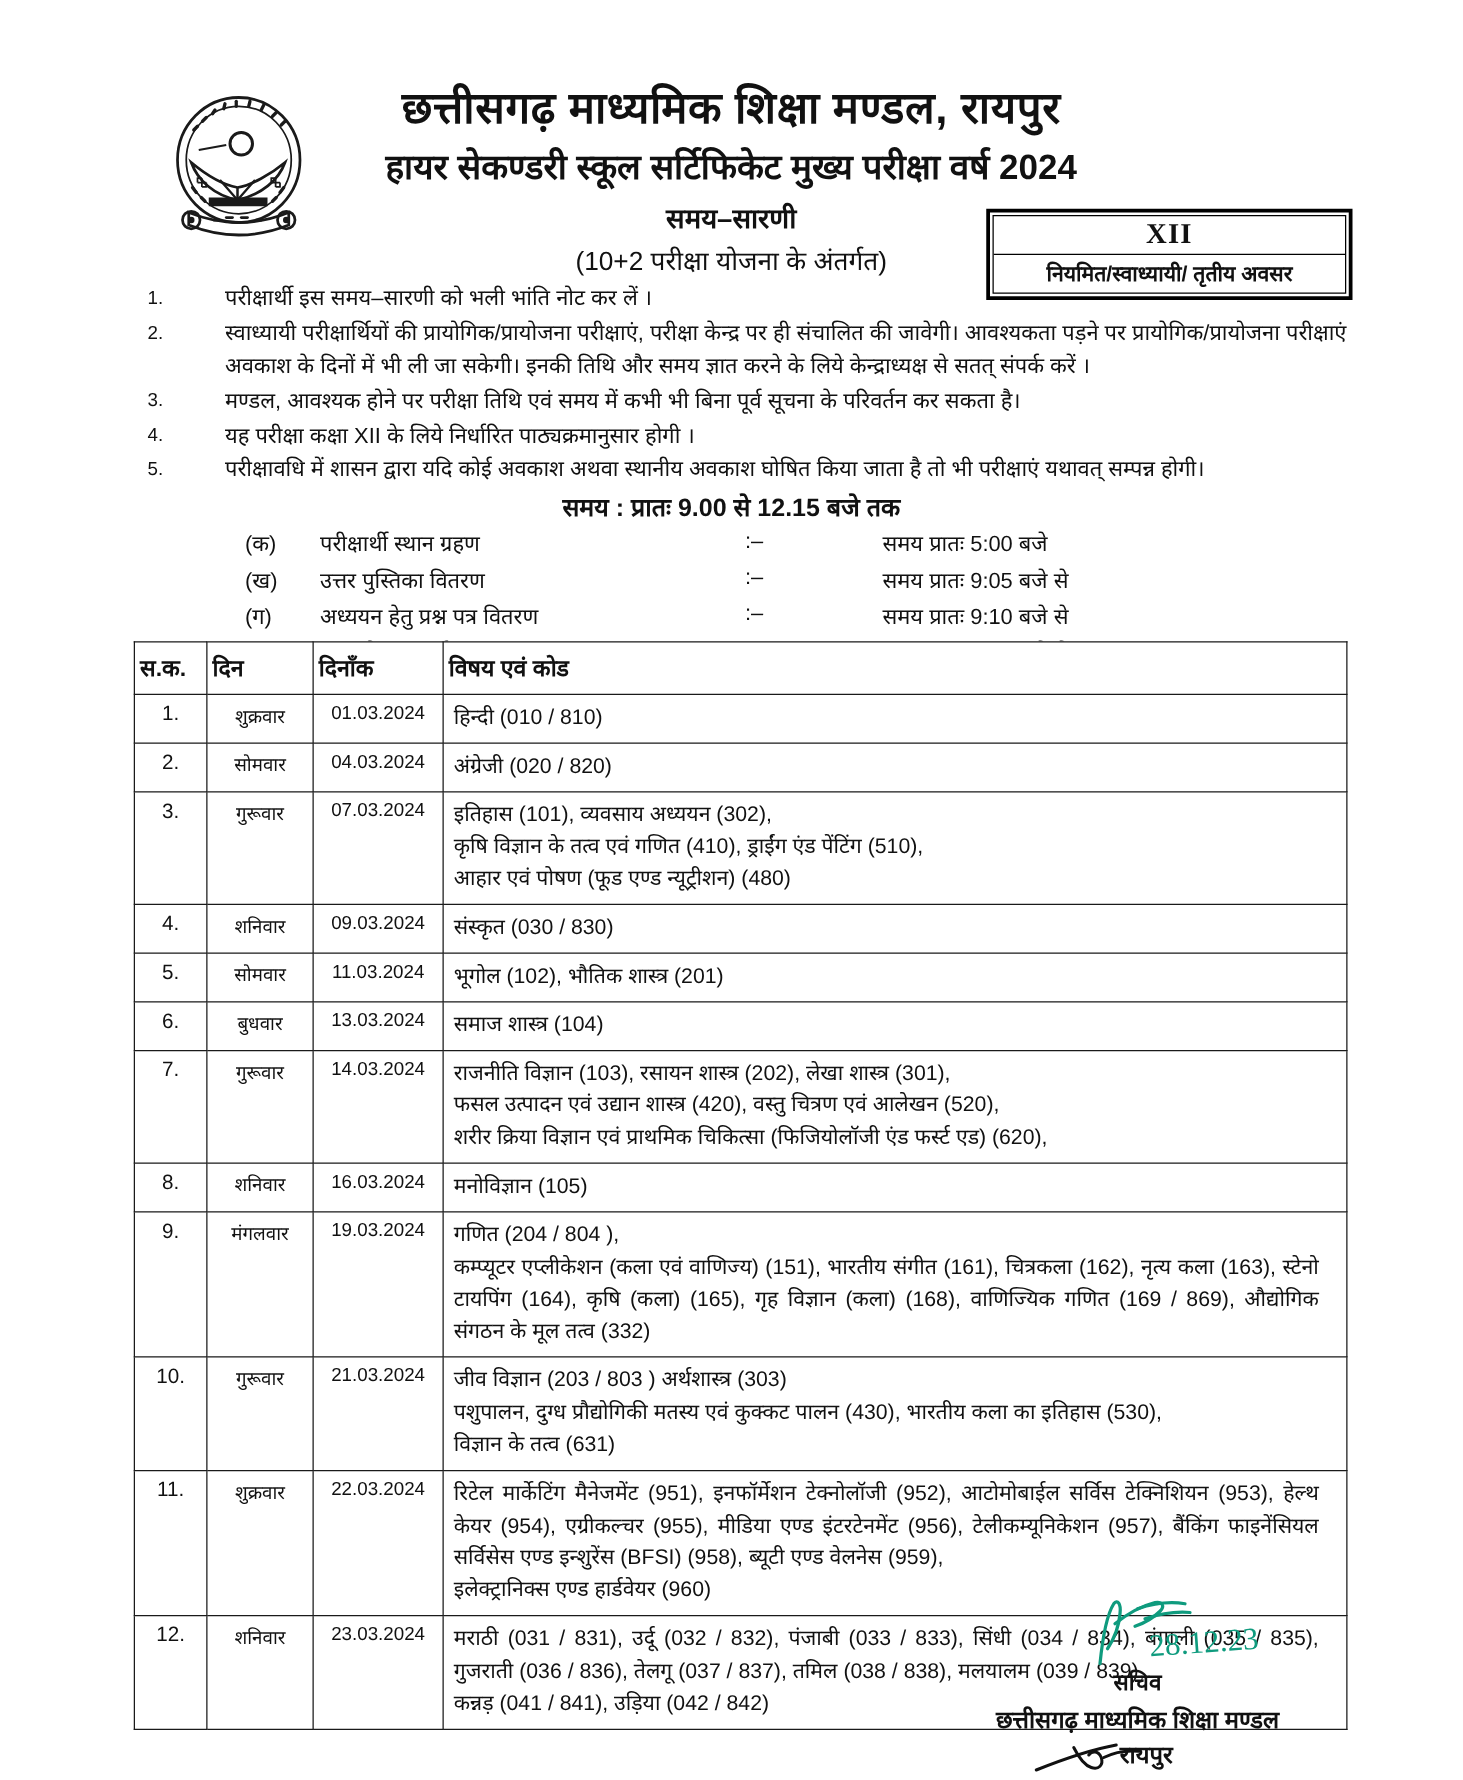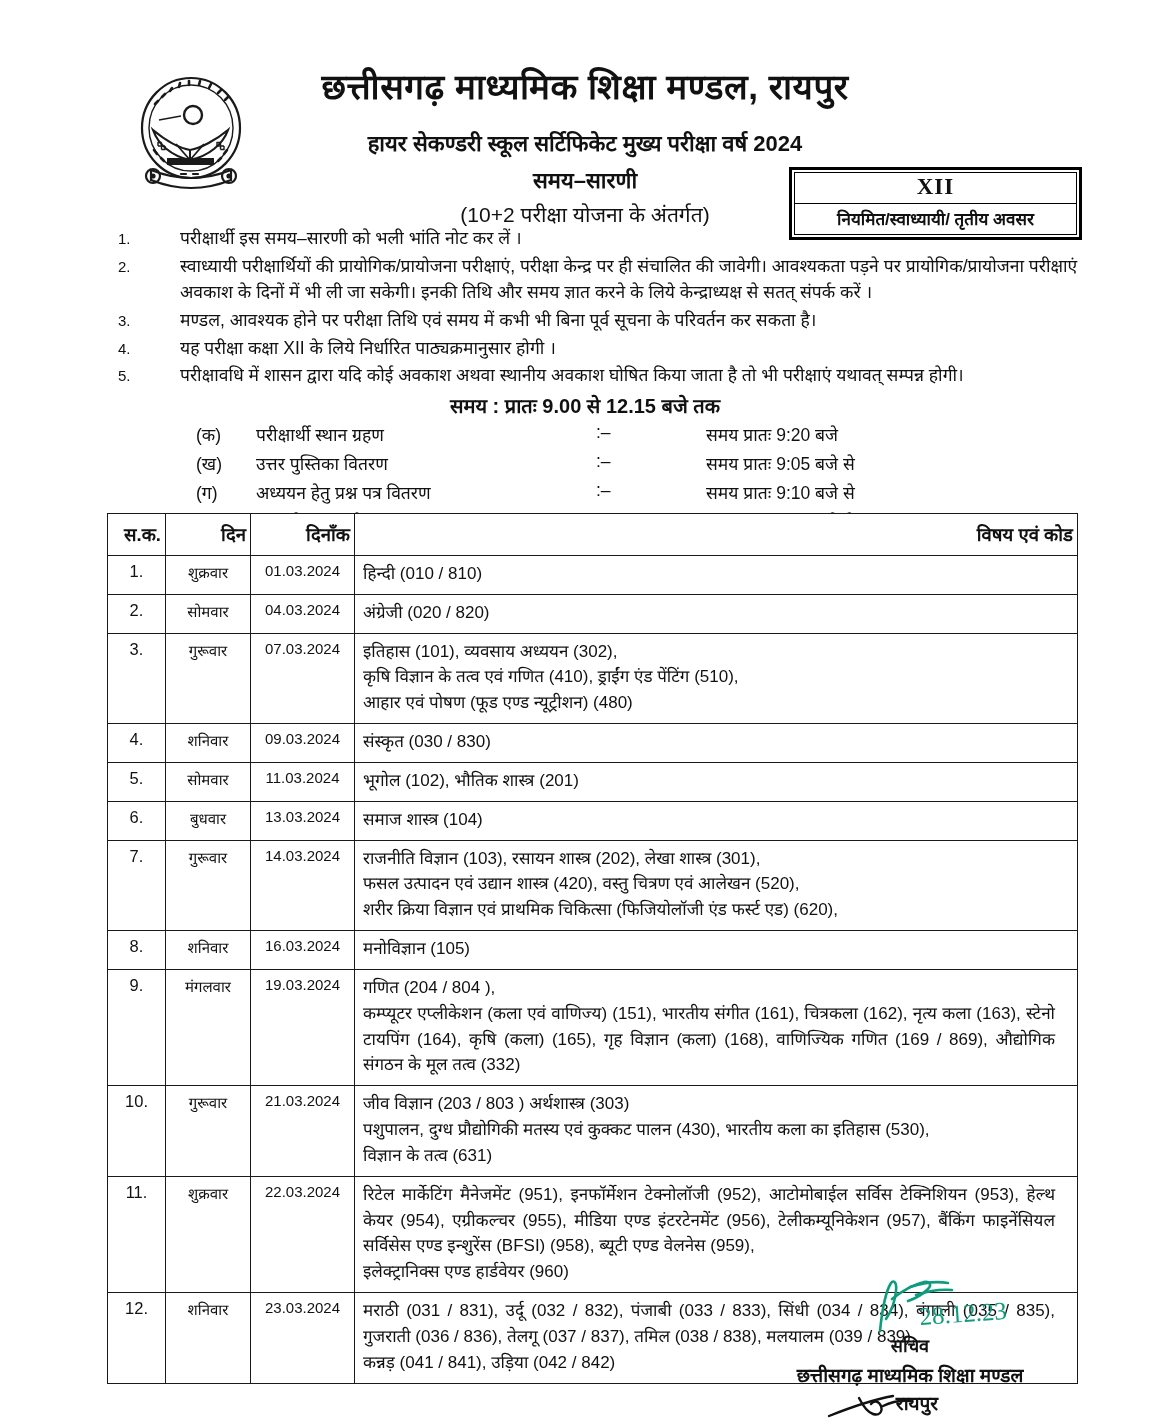--- a/index.html
+++ b/index.html
@@ -39,23 +39,23 @@
     text-align: center;
   }
   .org-title {
     font-size: 35px;
     font-weight: bold;
     letter-spacing: 0.5px;
     line-height: 1.22;
     white-space: nowrap;
   }
   .exam-line {
-    font-size: 22px;
-    font-weight: bold;
-    margin-top: 18px;
+    font-size: 28px;
+    font-weight: bold;
+    margin-top: 4px;
     white-space: nowrap;
   }
   .schedule-line {
     font-size: 22px;
     font-weight: bold;
     margin-top: 7px;
   }
   .scheme-line {
     font-size: 21px;
     margin-top: 6px;
@@ -158,21 +158,21 @@
     width: 100%;
     border-collapse: collapse;
     table-layout: fixed;
     background: #fff;
   }
   table.sched th, table.sched td {
     border: 1.5px solid #1a1a1a;
     vertical-align: top;
   }
   table.sched thead th {
-    text-align: right;
+    text-align: left;
     font-size: 18.5px;
     font-weight: bold;
     padding: 7px 4px 9px;
     vertical-align: middle;
   }
   .col-sn   { width: 58px; }
   .col-day  { width: 85px; }
   .col-date { width: 104px; }
 
   td.c-sn, td.c-day, td.c-date {
@@ -330,21 +330,21 @@
 </div>
 
 <div class="time-main">समय : प्रातः 9.00 से 12.15 बजे तक</div>
 
 <table class="time-table">
   <tbody>
     <tr>
       <td class="tt-key">(क)</td>
       <td class="tt-label">परीक्षार्थी स्थान ग्रहण</td>
       <td class="tt-dash">:–</td>
-      <td class="tt-val">समय प्रातः 9:20 बजे</td>
+      <td class="tt-val">समय प्रातः 5:00 बजे</td>
     </tr>
     <tr>
       <td class="tt-key">(ख)</td>
       <td class="tt-label">उत्तर पुस्तिका वितरण</td>
       <td class="tt-dash">:–</td>
       <td class="tt-val">समय प्रातः 9:05 बजे से</td>
     </tr>
     <tr>
       <td class="tt-key">(ग)</td>
       <td class="tt-label">अध्ययन हेतु प्रश्न पत्र वितरण</td>

